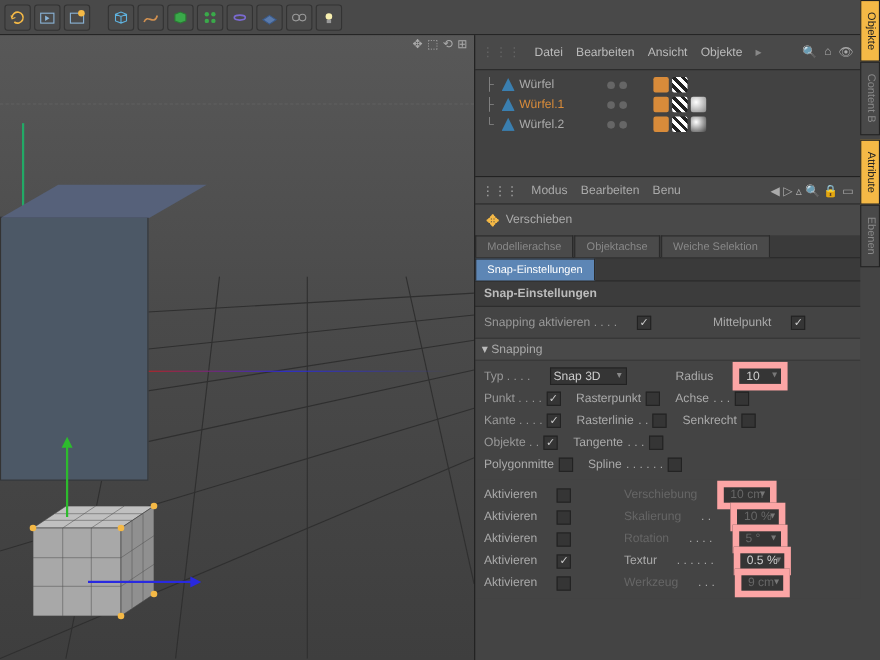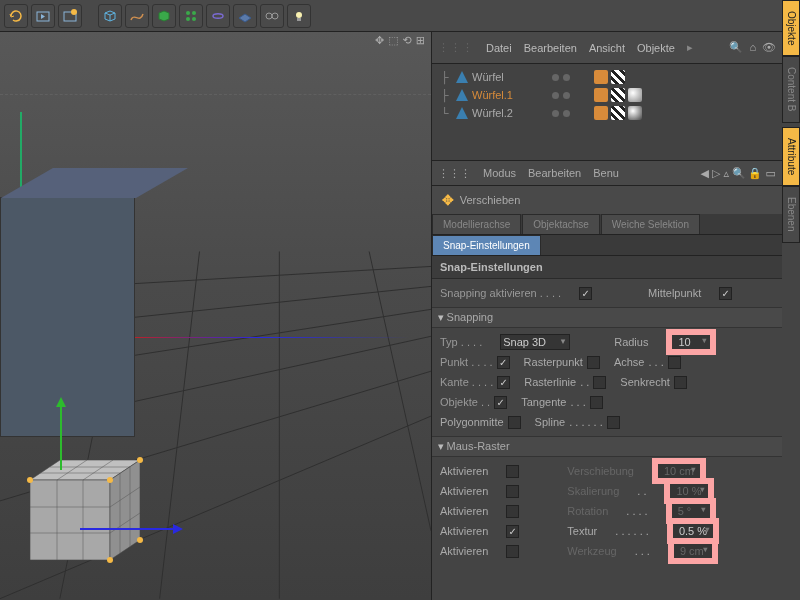--- a/index.html
+++ b/index.html
@@ -335,21 +335,20 @@
         </div>
         <div class="prow three-col">
           <div>
               <span style="min-width:62px;display:inline-block">Polygonmitte</span>
               <span class="chk"></span>
             </div>
           <div><span>Spline</span> . . . . . .<span class="chk"></span></div>
         </div>
       </div>
 
-      <div class="collapse-hdr">▾ <span>Maus-Raster</span></div>
       <div class="props">
         <div class="prow">
             <span>Aktivieren</span>
             <span class="chk"></span>
             <span style="width:12px"></span>
             <span style="color:#666">Verschiebung</span>
             <span class="numfield dis">10 cm</span>
           </div>
         <div class="prow"><span>Aktivieren</span><span class="chk"></span><span style="width:12px"></span><span style="color:#666">Skalierung</span> . .<span class="numfield dis">10 %</span></div>
         <div class="prow"><span>Aktivieren</span><span class="chk"></span><span style="width:12px"></span><span style="color:#666">Rotation</span> . . . .<span class="numfield dis">5 °</span></div>

